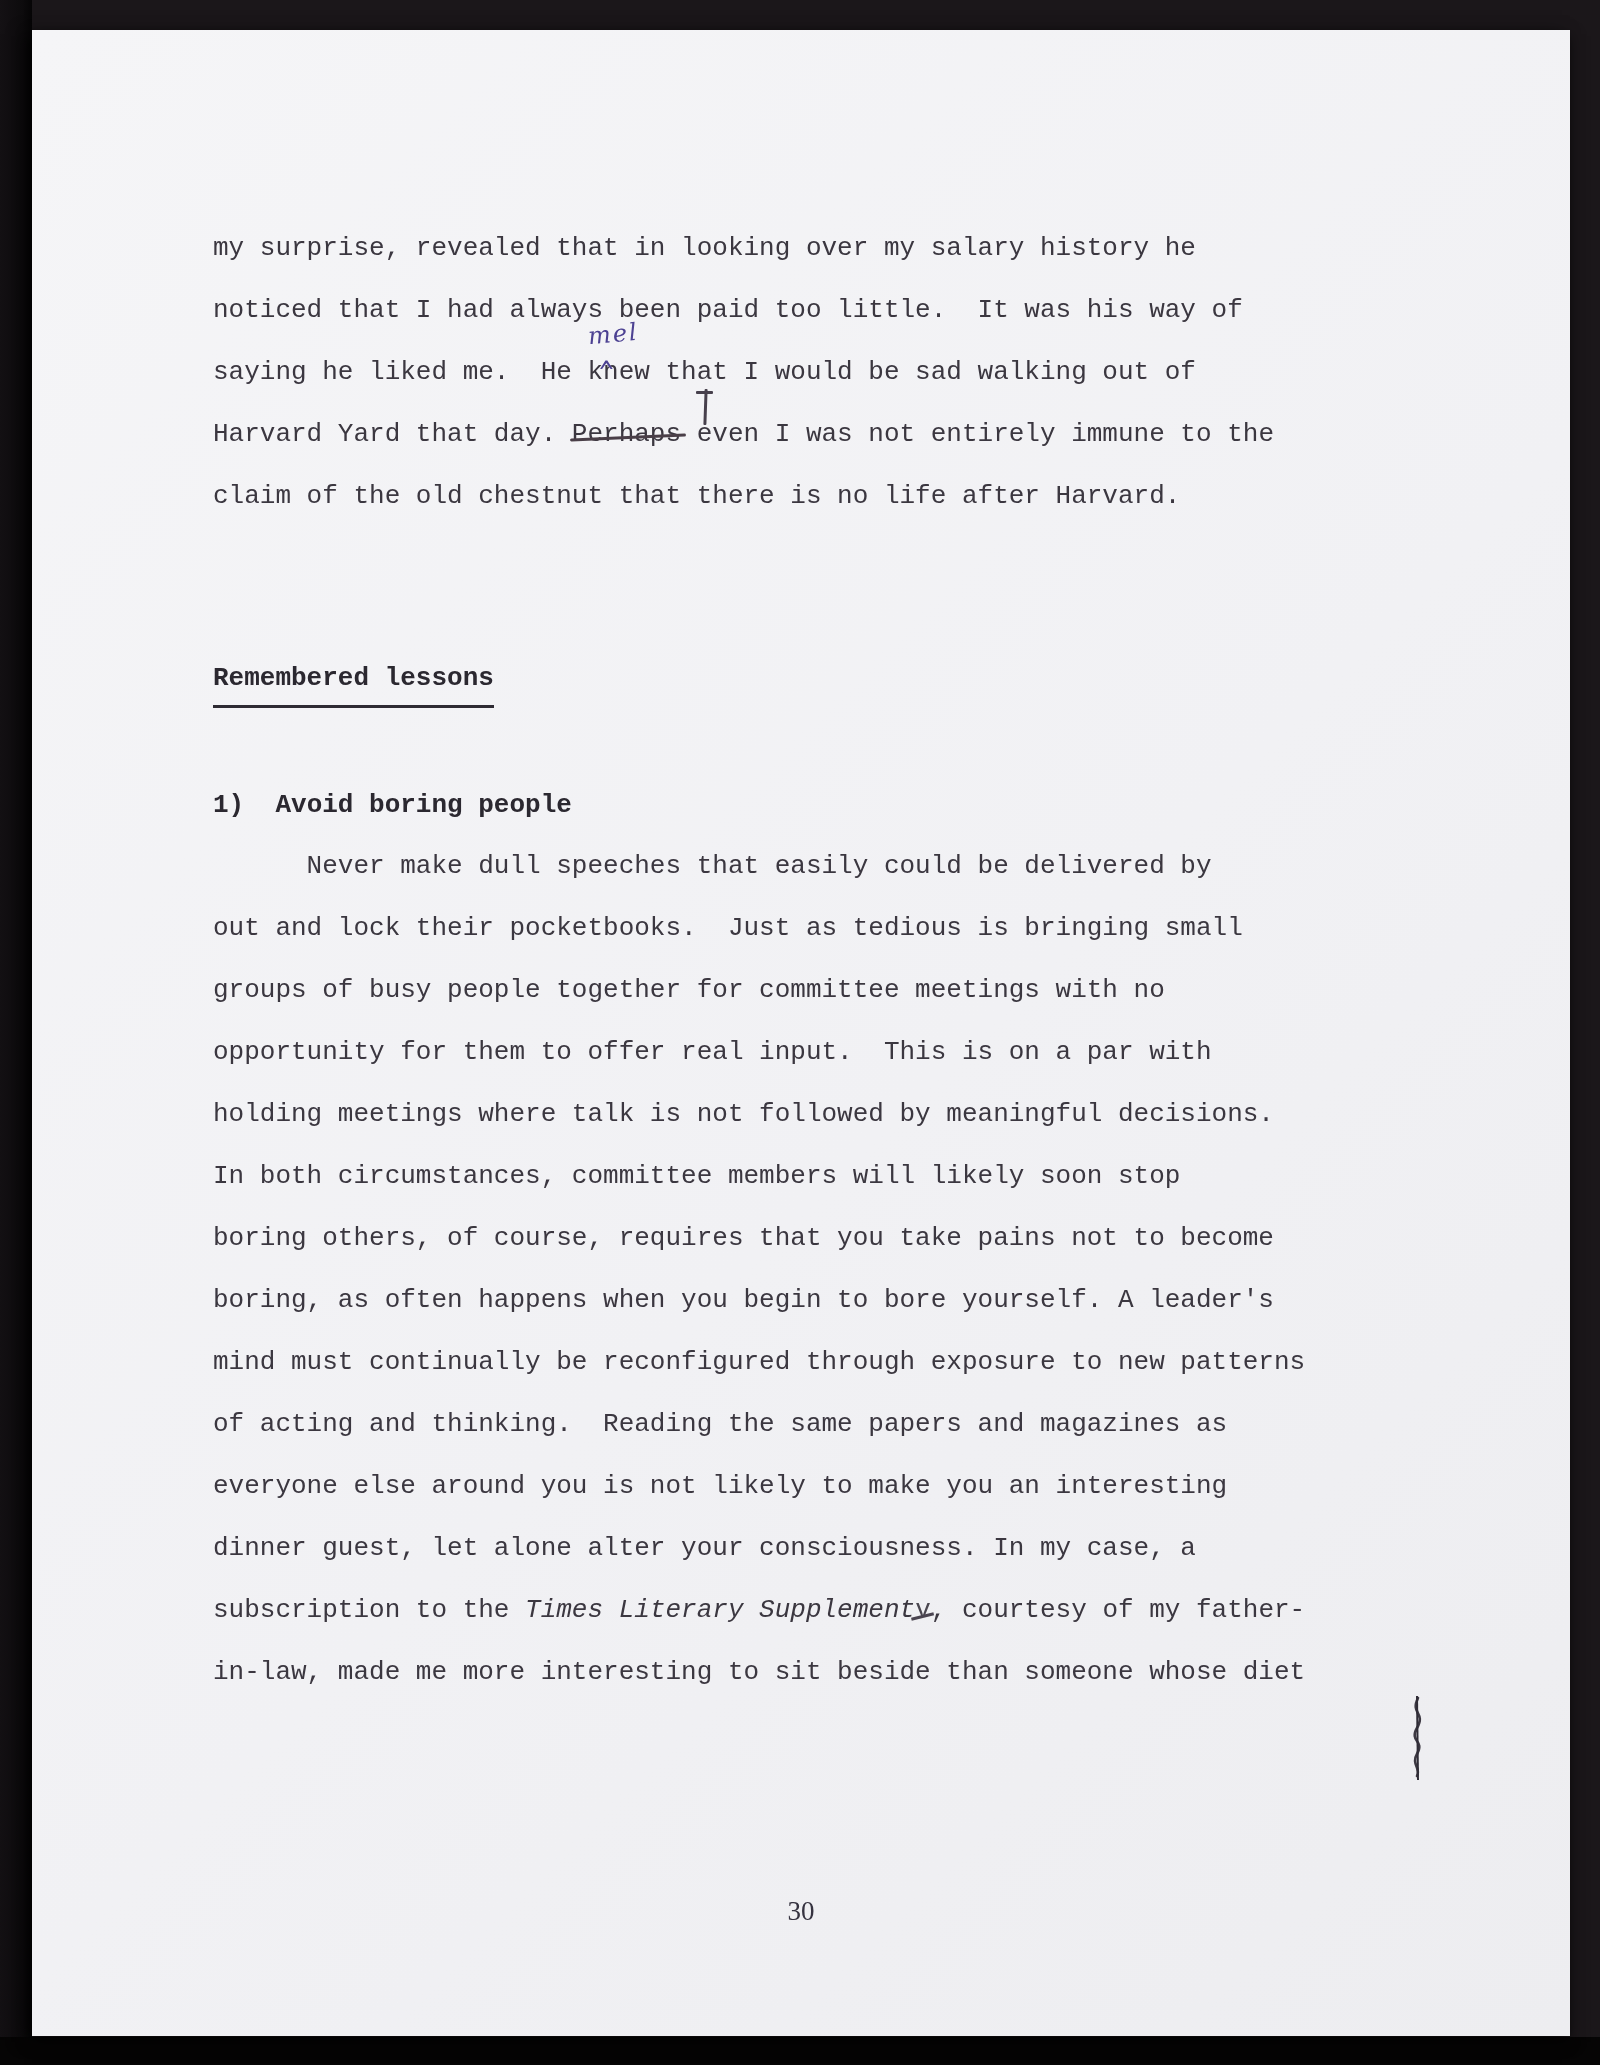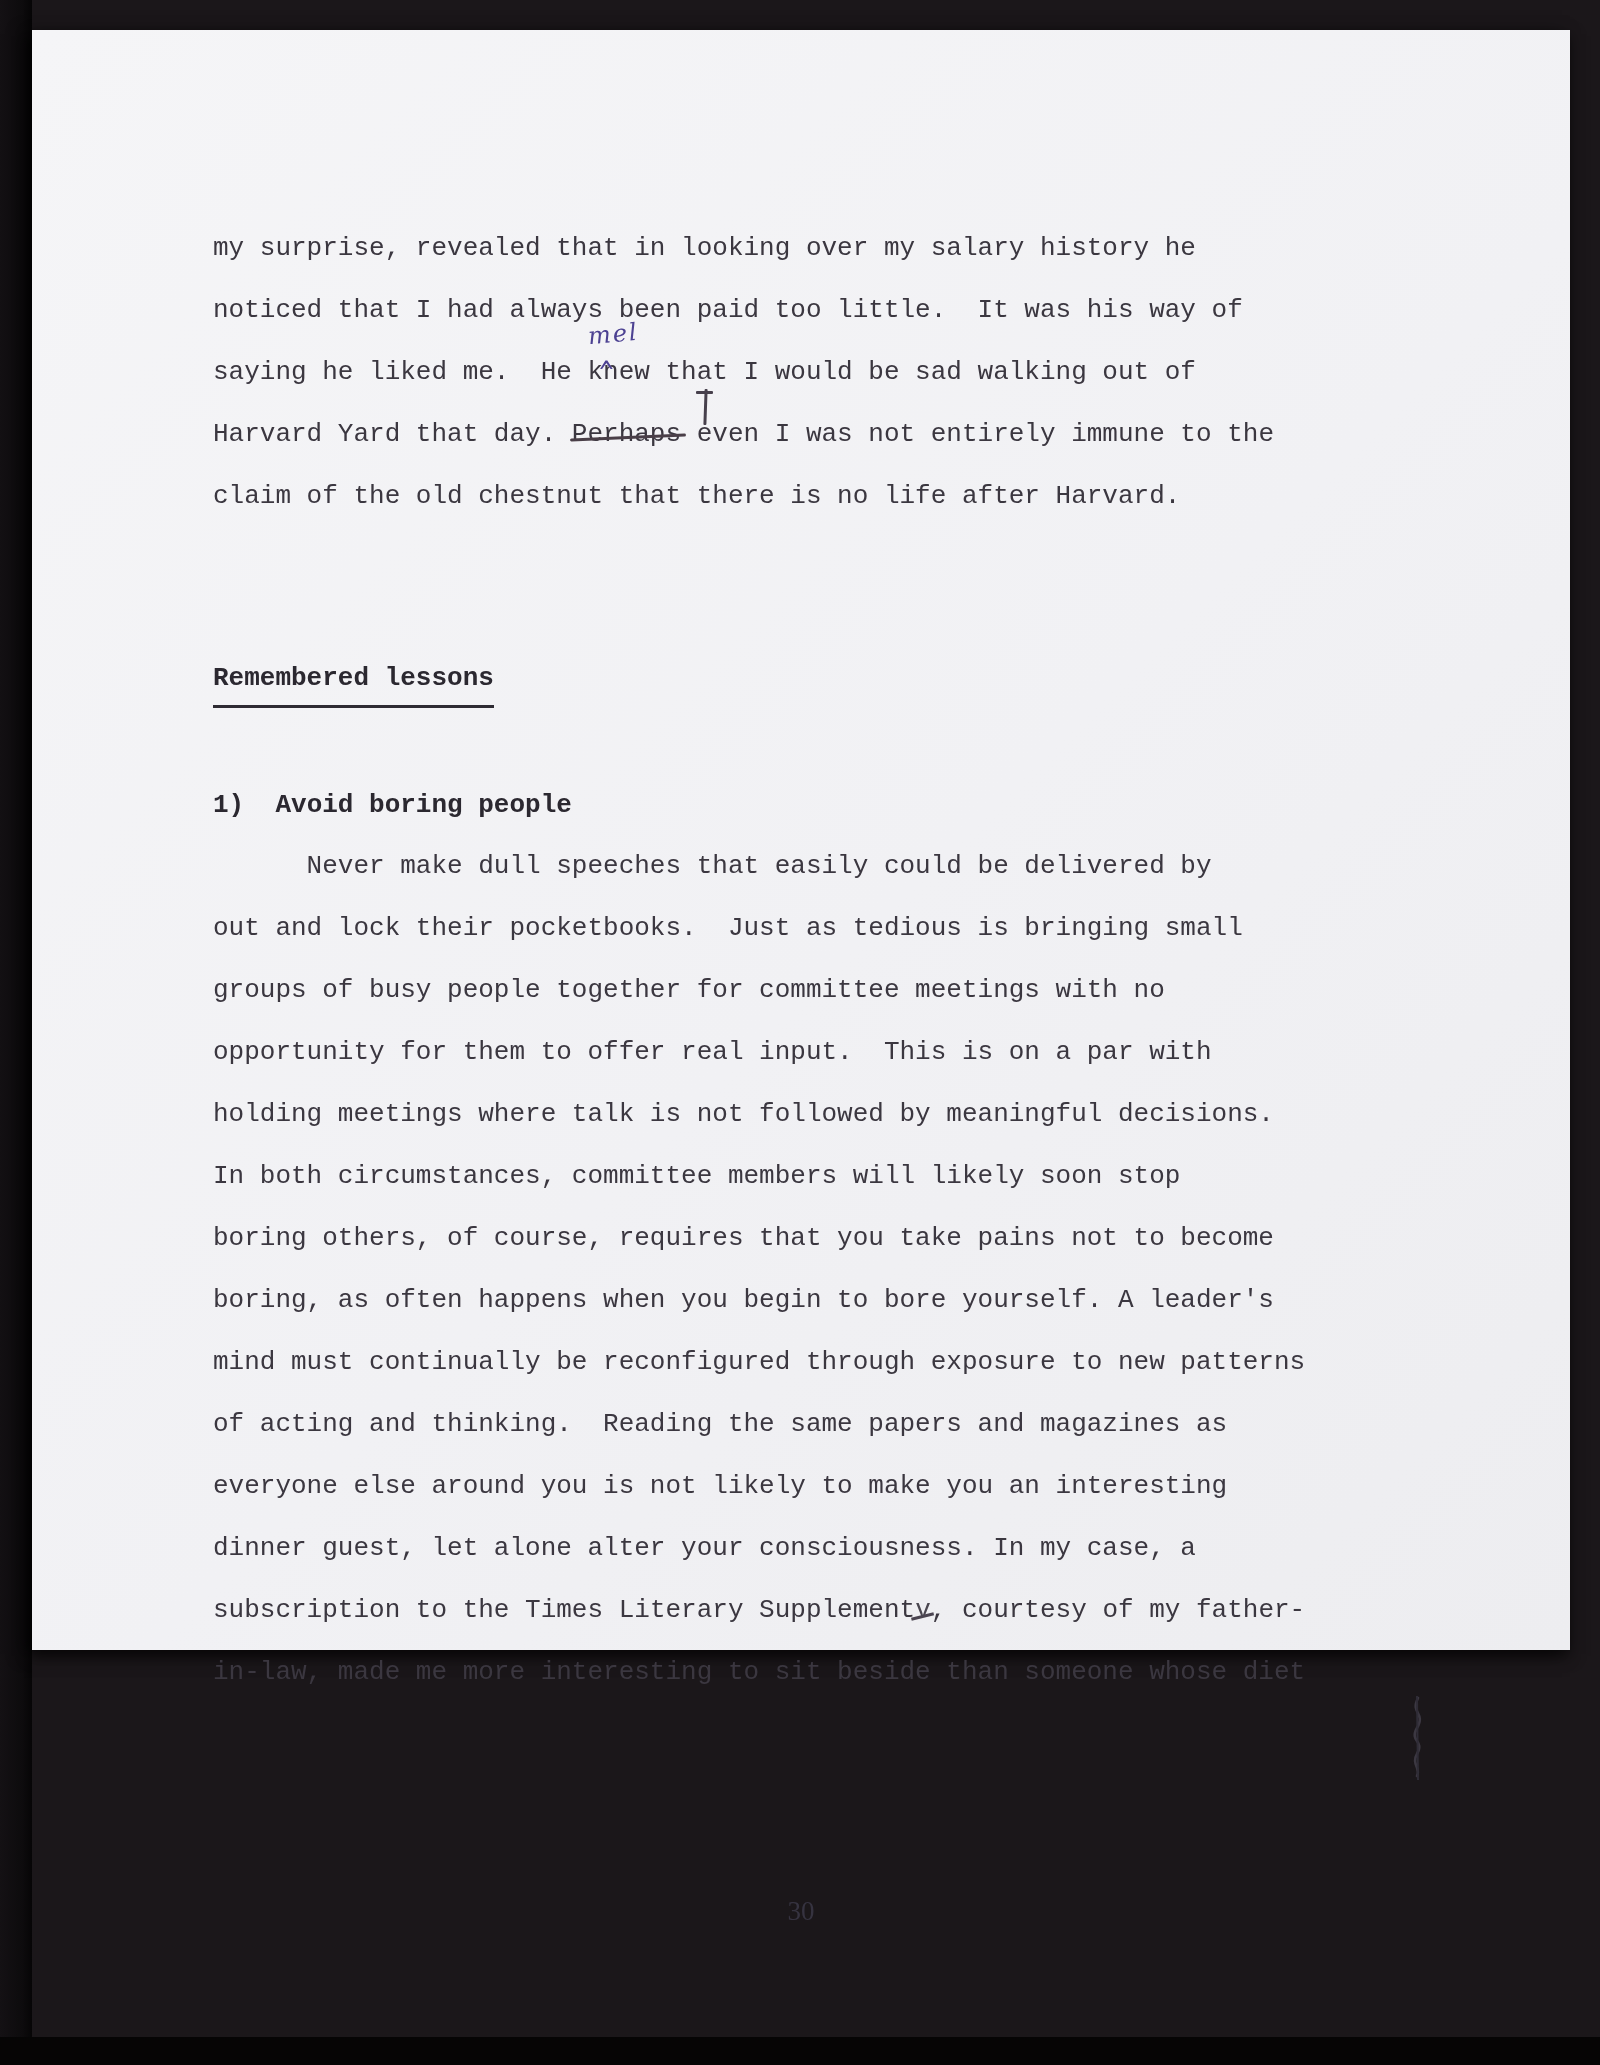--- a/index.html
+++ b/index.html
@@ -12,21 +12,21 @@
   }
   .bg-left-strip{
     position:absolute;left:0;top:0;width:32px;height:2065px;
     background:linear-gradient(90deg,#141114 0%,#0d0b0d 70%,#060506 100%);
   }
   .bg-bottom-band{
     position:absolute;left:0;bottom:0;width:1600px;height:28px;
     background:#060505;
   }
   .paper{
-    position:absolute;left:32px;top:30px;width:1538px;height:1620px;
+    position:absolute;left:32px;top:30px;width:1538px;height:2006px;
     background:linear-gradient(135deg,#f5f5f7 0%,#f1f1f4 55%,#ededf0 100%);
     box-shadow:-8px 4px 16px rgba(0,0,0,0.55), 0 6px 14px rgba(0,0,0,0.5);
   }
   .tblock{position:absolute;left:181px;right:40px;}
   .tline{
     white-space:pre;
     font-size:26px;
     line-height:62px;
     color:#3b3740;
     letter-spacing:0;
@@ -34,21 +34,21 @@
   .intro{top:187px;}
   .sec-head-row{top:617px;}
   .sec-head{
     font-weight:bold;color:#2b2830;
     border-bottom:3px solid #2e2b33;
     padding-bottom:12px;
   }
   .item-head-row{top:744px;}
   .item-head{font-weight:bold;color:#2b2830;}
   .bodytext{top:805px;}
-  .italic{}
+  .italic{font-style:italic;}
   
   .struck{position:relative;display:inline-block;}
   .struck::after{
     content:"";position:absolute;left:-2%;top:54%;width:106%;height:3px;
     background:#4a3f48;transform:rotate(-2.5deg);border-radius:2px;
   }
   
   .struck-char{position:relative;display:inline-block;color:#4b4750;}
   .struck-char::after{
     content:"";position:absolute;left:-25%;top:58%;width:150%;height:2.5px;

